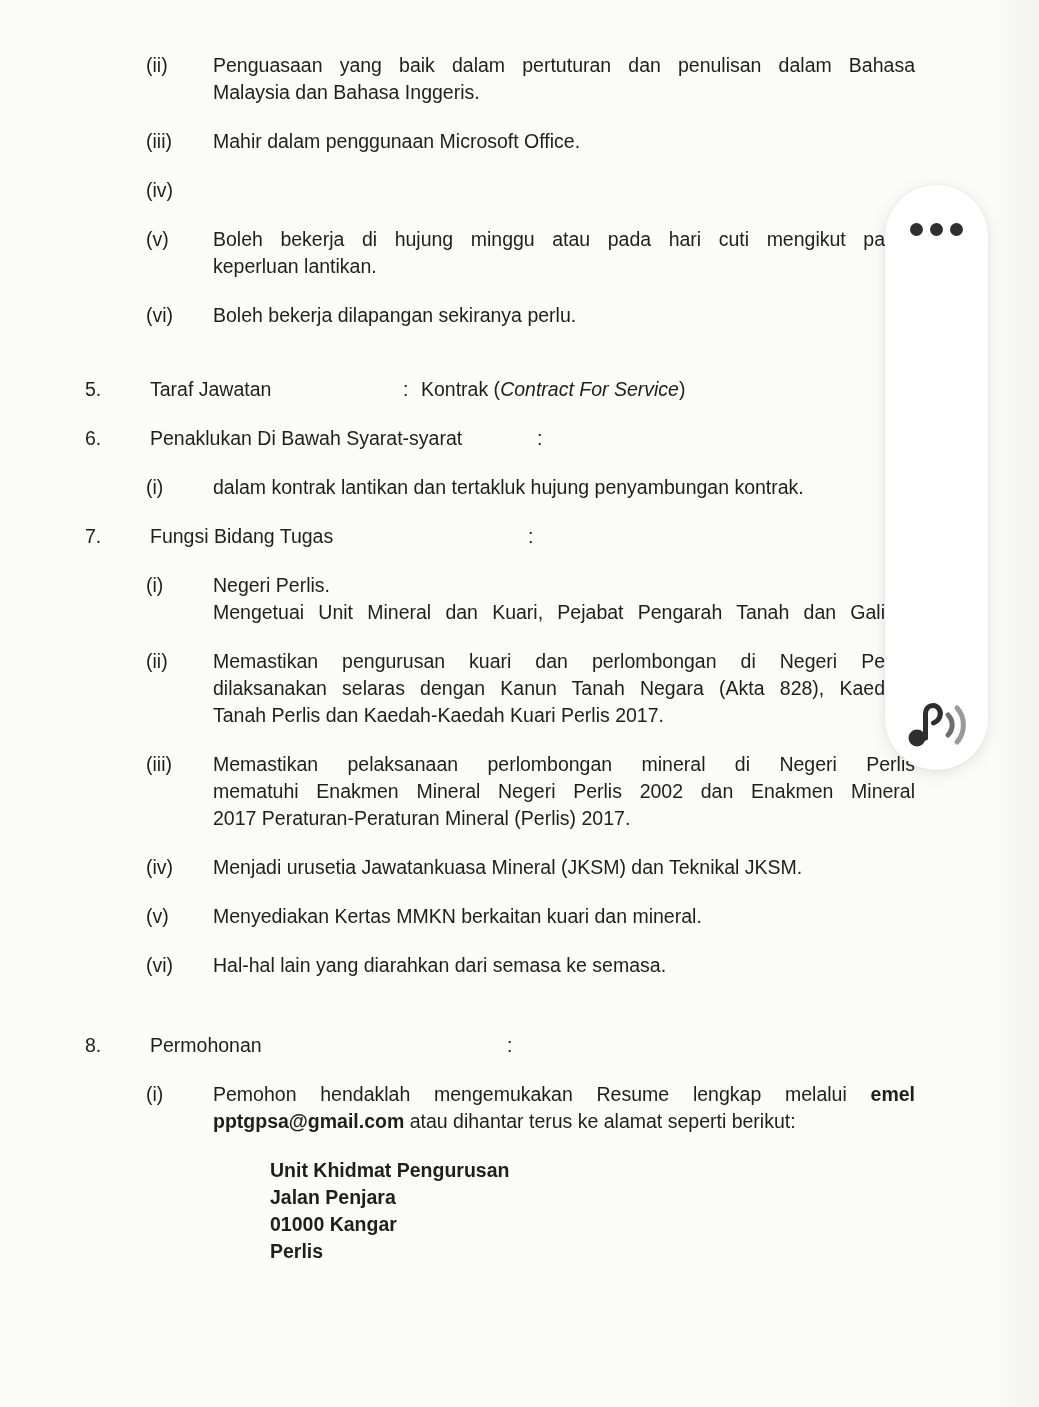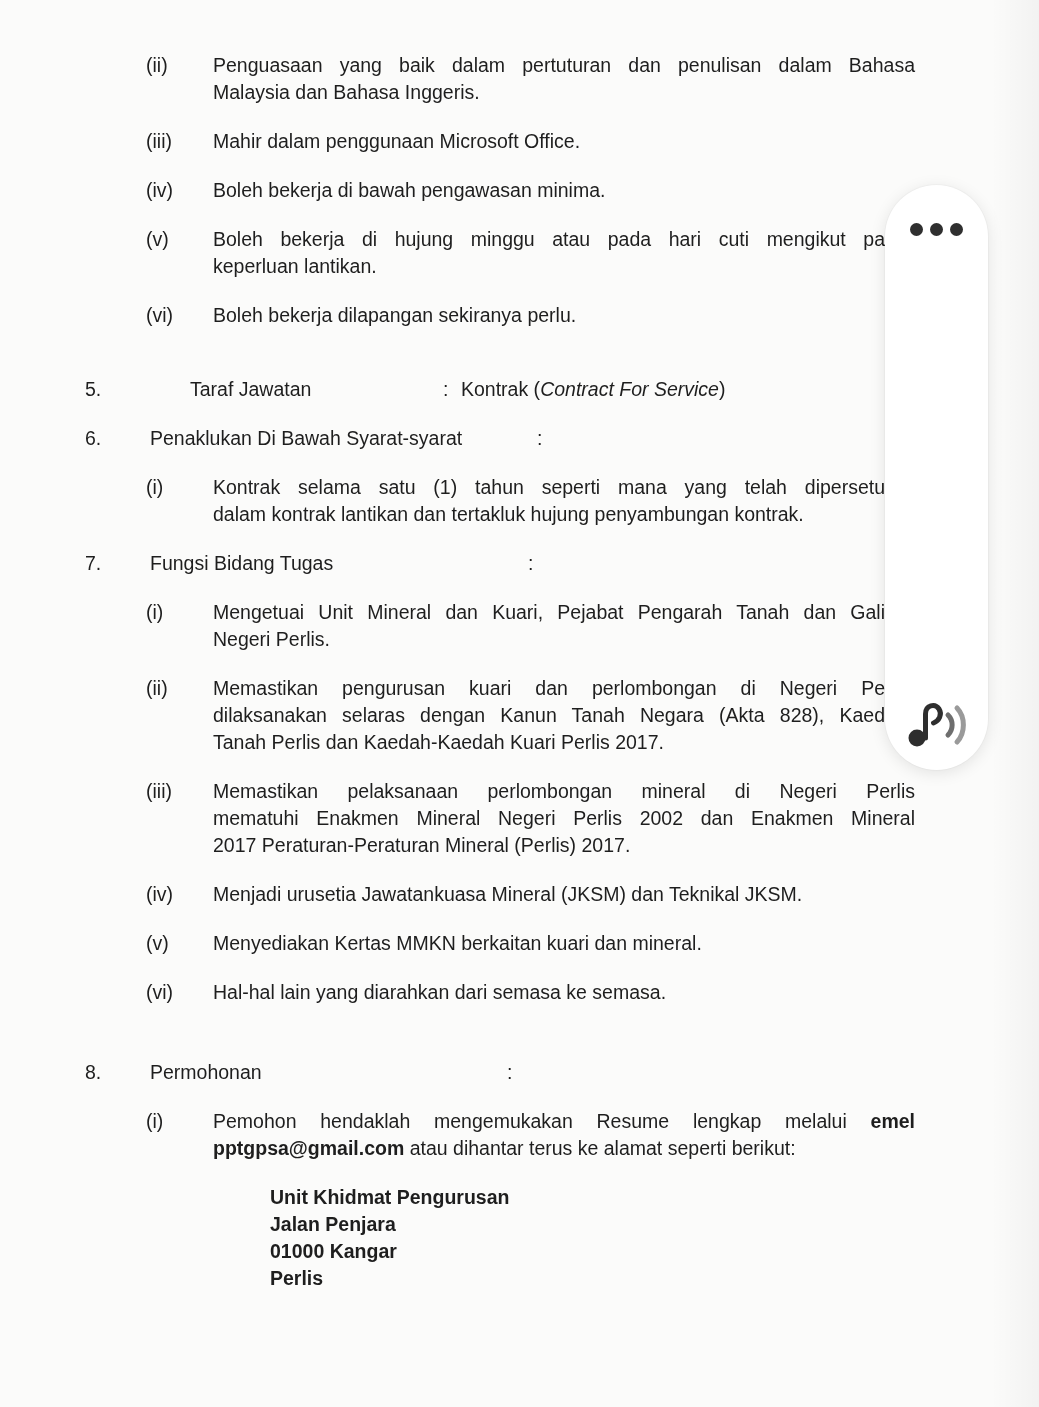--- a/index.html
+++ b/index.html
@@ -20,21 +20,21 @@
   .sub .mk{width:67px;flex:none;}
   .sub .tx{width:702px;flex:none;}
   .ln{height:27px;}
   .ln.j{text-align:justify;text-align-last:justify;}
   .ln.cut{width:672px;}
 
   
   .item{display:flex;margin-left:85px;margin-bottom:22px;}
   .item .no{width:65px;flex:none;}
   .item .lb{flex:none;}
-  .lb.w5{width:253px;margin-left:40px;} .lb.w6{width:387px;} .lb.w7{width:378px;} .lb.w8{width:357px;}
+  .lb.w5{width:253px;} .lb.w6{width:387px;} .lb.w7{width:378px;} .lb.w8{width:357px;}
   .item .cl{width:18px;flex:none;}
   .mb-xl{margin-bottom:47px;}
   .mb-xxl{margin-bottom:53px;}
 
   .address{margin-left:270px;font-weight:bold;}
 
   
   .pill{
     position:absolute;left:885px;top:185px;width:103px;height:585px;
     background:#ffffff;border-radius:52px;
@@ -65,23 +65,20 @@
 
     <div class="sub">
       <span class="mk">(iii)</span>
       <span class="tx">
         <div class="ln">Mahir dalam penggunaan Microsoft Office.</div>
       </span>
     </div>
 
     <div class="sub">
       <span class="mk">(iv)</span>
-      <span class="tx">
-        <div class="ln">Boleh bekerja di bawah pengawasan minima.</div>
-      </span>
     </div>
 
     <div class="sub">
       <span class="mk">(v)</span>
       <span class="tx">
         <div class="ln j cut">Boleh bekerja di hujung minggu atau pada hari cuti mengikut pa</div>
         <div class="ln">keperluan lantikan.</div>
       </span>
     </div>
 
@@ -101,36 +98,35 @@
 
     <div class="item">
       <span class="no">6.</span>
       <span class="lb w6">Penaklukan Di Bawah Syarat-syarat</span>
       <span class="cl">:</span>
     </div>
 
     <div class="sub">
       <span class="mk">(i)</span>
       <span class="tx">
-        <div class="ln j cut">Kontrak selama satu (1) tahun seperti mana yang telah dipersetu</div>
         <div class="ln">dalam kontrak lantikan dan tertakluk hujung penyambungan kontrak.</div>
       </span>
     </div>
 
     <div class="item">
       <span class="no">7.</span>
       <span class="lb w7">Fungsi Bidang Tugas</span>
       <span class="cl">:</span>
     </div>
 
     <div class="sub">
       <span class="mk">(i)</span>
       <span class="tx">
+        <div class="ln">Negeri Perlis.</div>
         <div class="ln j cut">Mengetuai Unit Mineral dan Kuari, Pejabat Pengarah Tanah dan Gali</div>
-        <div class="ln">Negeri Perlis.</div>
       </span>
     </div>
 
     <div class="sub">
       <span class="mk">(ii)</span>
       <span class="tx">
         <div class="ln j cut">Memastikan pengurusan kuari dan perlombongan di Negeri Pe</div>
         <div class="ln j cut">dilaksanakan selaras dengan Kanun Tanah Negara (Akta 828), Kaed</div>
         <div class="ln">Tanah Perlis dan Kaedah-Kaedah Kuari Perlis 2017.</div>
       </span>

